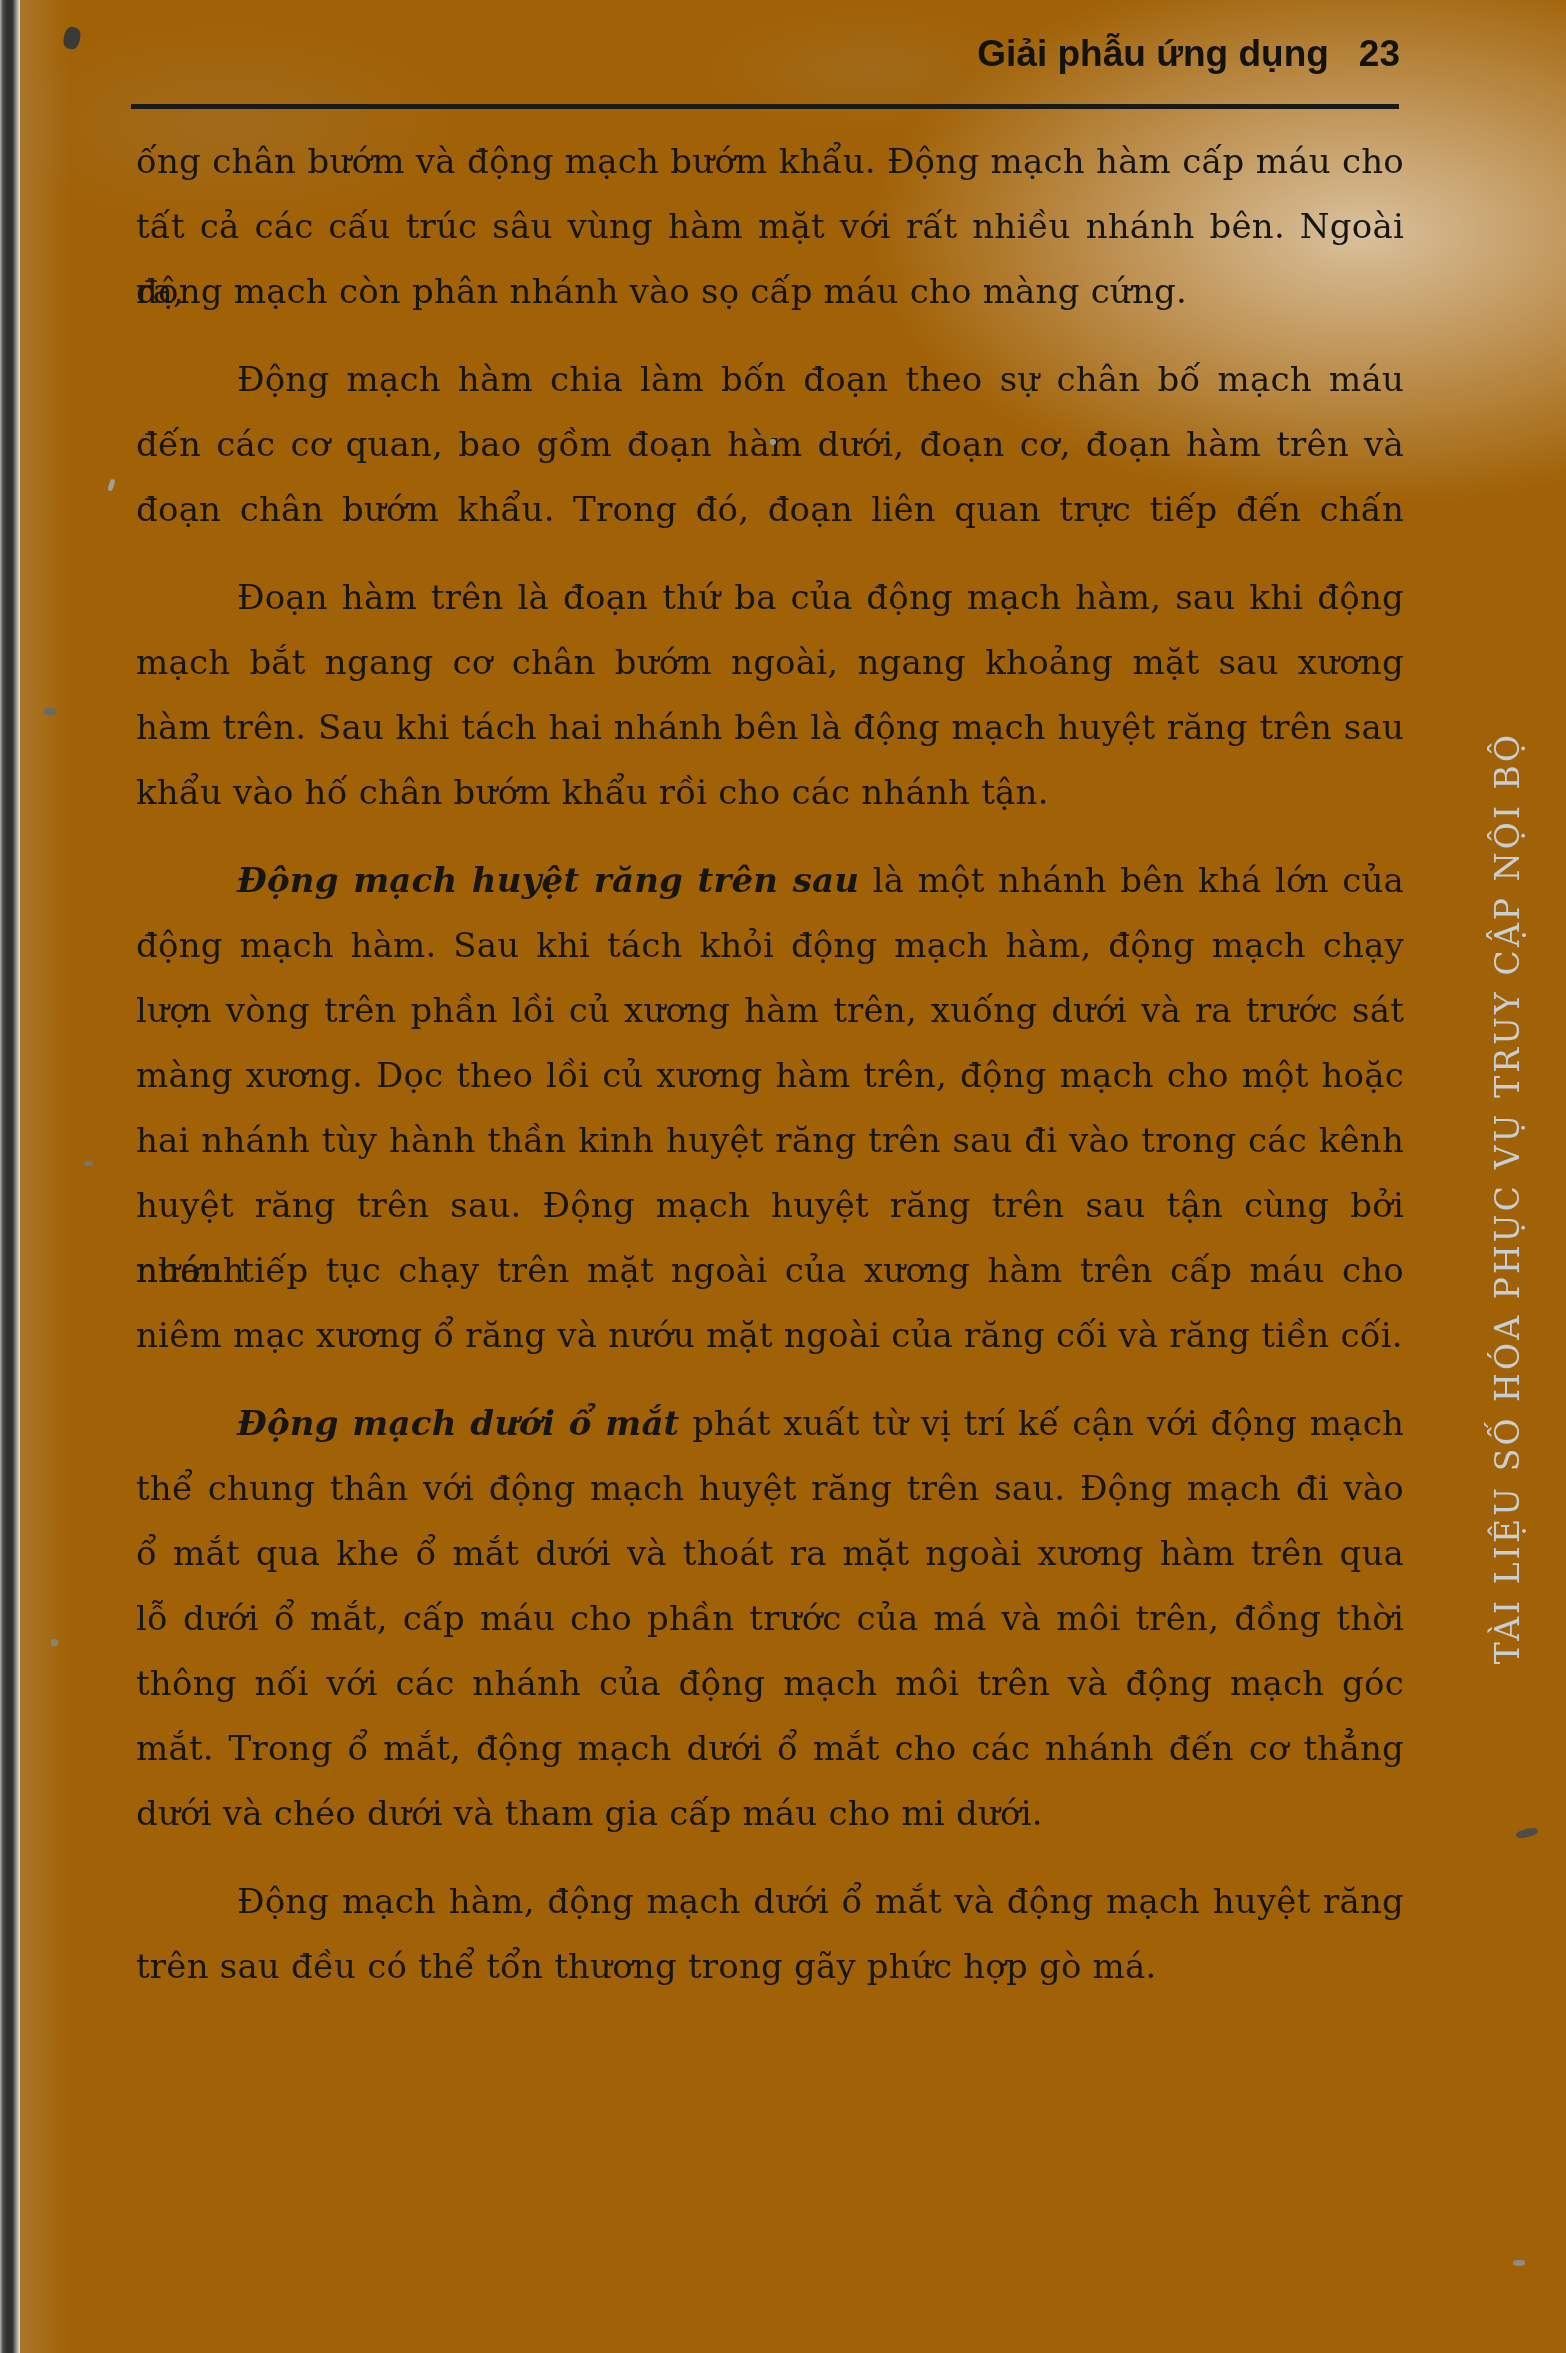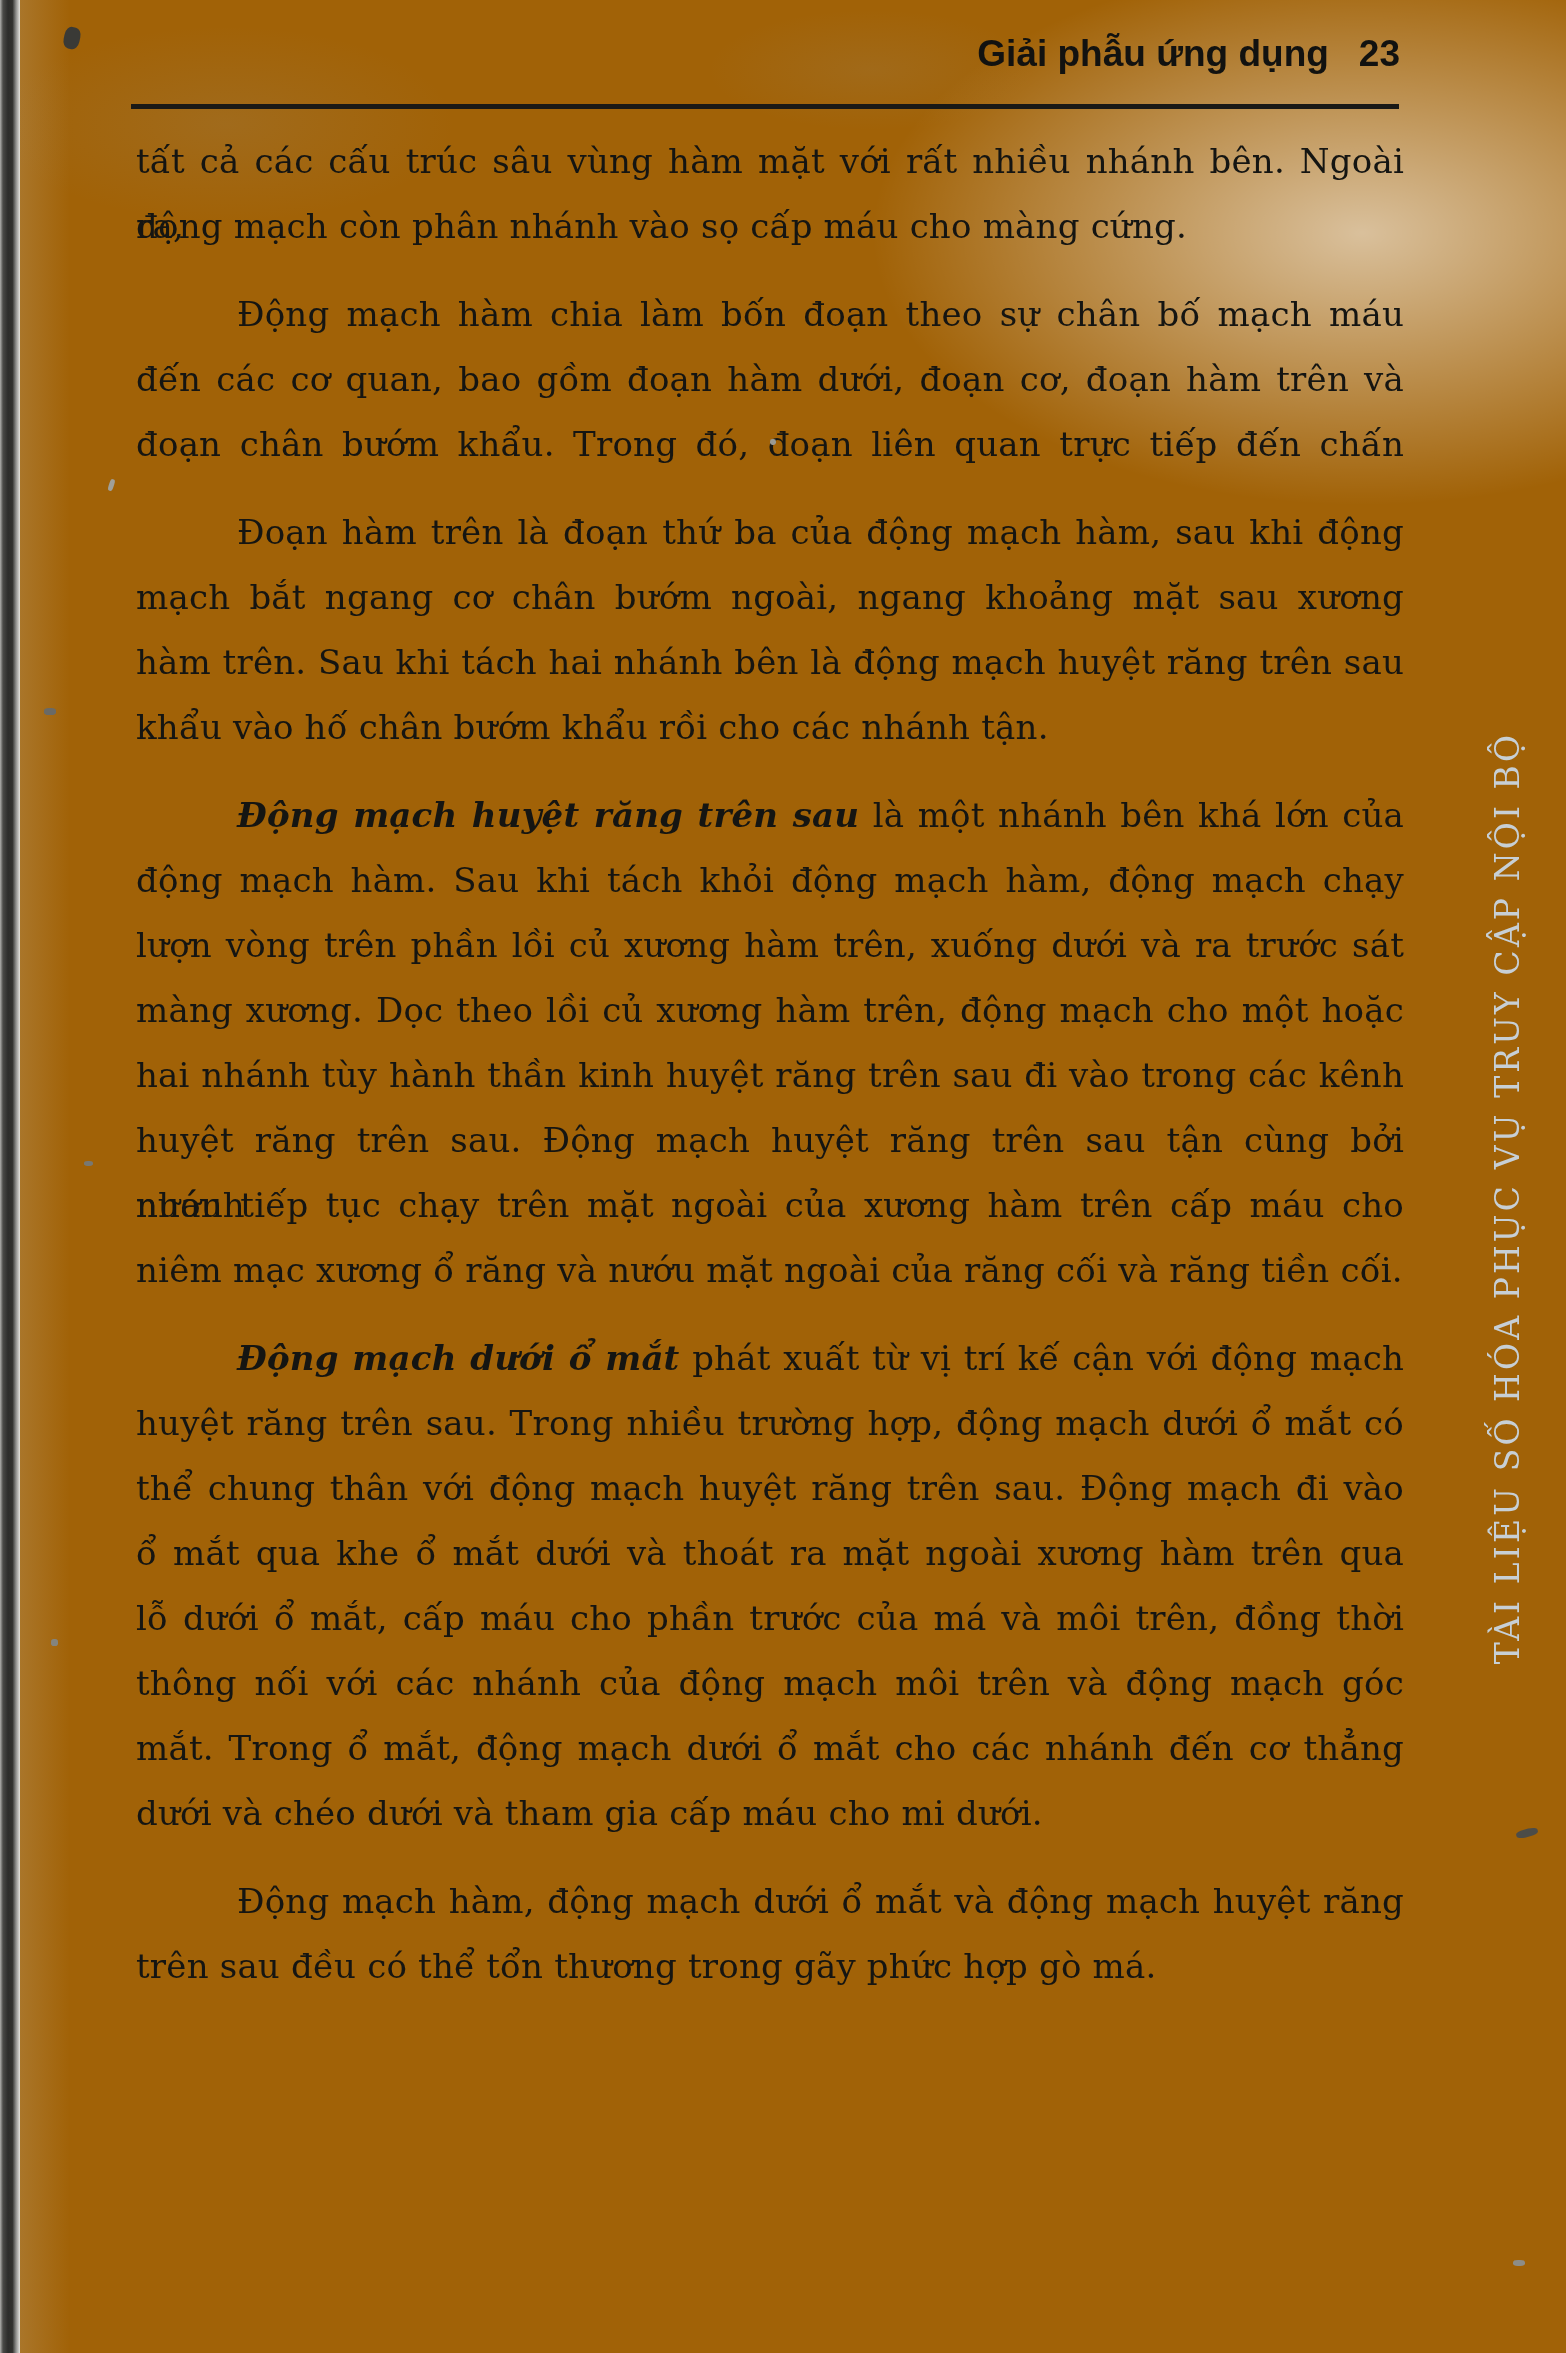--- a/index.html
+++ b/index.html
@@ -45,20 +45,21 @@
 <body>
 
 <div class="page">
   <div class="header">
     <span>Giải phẫu ứng dụng</span><span class="pagenum">23</span>
   </div>
   <div class="rule"></div>
 
   <main class="body">
       <div class="para">
+        <div class="line"><span>ống chân bướm và động mạch bướm khẩu. Động mạch hàm cấp máu cho</span></div>
         <div class="line"><span>tất cả các cấu trúc sâu vùng hàm mặt với rất nhiều nhánh bên. Ngoài ra,</span></div>
         <div class="line last"><span>động mạch còn phân nhánh vào sọ cấp máu cho màng cứng.</span></div>
       </div>
       <div class="para">
         <div class="line indent"><span>Động mạch hàm chia làm bốn đoạn theo sự chân bố mạch máu</span></div>
         <div class="line"><span>đến các cơ quan, bao gồm đoạn hàm dưới, đoạn cơ, đoạn hàm trên và</span></div>
         <div class="line"><span>đoạn chân bướm khẩu. Trong đó, đoạn liên quan trực tiếp đến chấn</span></div>
       </div>
       <div class="para">
         <div class="line indent"><span>Đoạn hàm trên là đoạn thứ ba của động mạch hàm, sau khi động</span></div>
@@ -71,21 +72,20 @@
         <div class="line"><span>động mạch hàm. Sau khi tách khỏi động mạch hàm, động mạch chạy</span></div>
         <div class="line"><span>lượn vòng trên phần lồi củ xương hàm trên, xuống dưới và ra trước sát</span></div>
         <div class="line"><span>màng xương. Dọc theo lồi củ xương hàm trên, động mạch cho một hoặc</span></div>
         <div class="line"><span>hai nhánh tùy hành thần kinh huyệt răng trên sau đi vào trong các kênh</span></div>
         <div class="line"><span>huyệt răng trên sau. Động mạch huyệt răng trên sau tận cùng bởi nhánh</span></div>
         <div class="line"><span>nướu tiếp tục chạy trên mặt ngoài của xương hàm trên cấp máu cho</span></div>
         <div class="line last"><span>niêm mạc xương ổ răng và nướu mặt ngoài của răng cối và răng tiền cối.</span></div>
       </div>
       <div class="para">
         <div class="line indent"><span class="lead">Động mạch dưới ổ mắt</span><span> phát xuất từ vị trí kế cận với động mạch</span></div>
-        <div class="line"><span>huyệt răng trên sau. Trong nhiều trường hợp, động mạch dưới ổ mắt có</span></div>
         <div class="line"><span>thể chung thân với động mạch huyệt răng trên sau. Động mạch đi vào</span></div>
         <div class="line"><span>ổ mắt qua khe ổ mắt dưới và thoát ra mặt ngoài xương hàm trên qua</span></div>
         <div class="line"><span>lỗ dưới ổ mắt, cấp máu cho phần trước của má và môi trên, đồng thời</span></div>
         <div class="line"><span>thông nối với các nhánh của động mạch môi trên và động mạch góc</span></div>
         <div class="line"><span>mắt. Trong ổ mắt, động mạch dưới ổ mắt cho các nhánh đến cơ thẳng</span></div>
         <div class="line last"><span>dưới và chéo dưới và tham gia cấp máu cho mi dưới.</span></div>
       </div>
       <div class="para">
         <div class="line indent"><span>Động mạch hàm, động mạch dưới ổ mắt và động mạch huyệt răng</span></div>
         <div class="line last"><span>trên sau đều có thể tổn thương trong gãy phức hợp gò má.</span></div>

